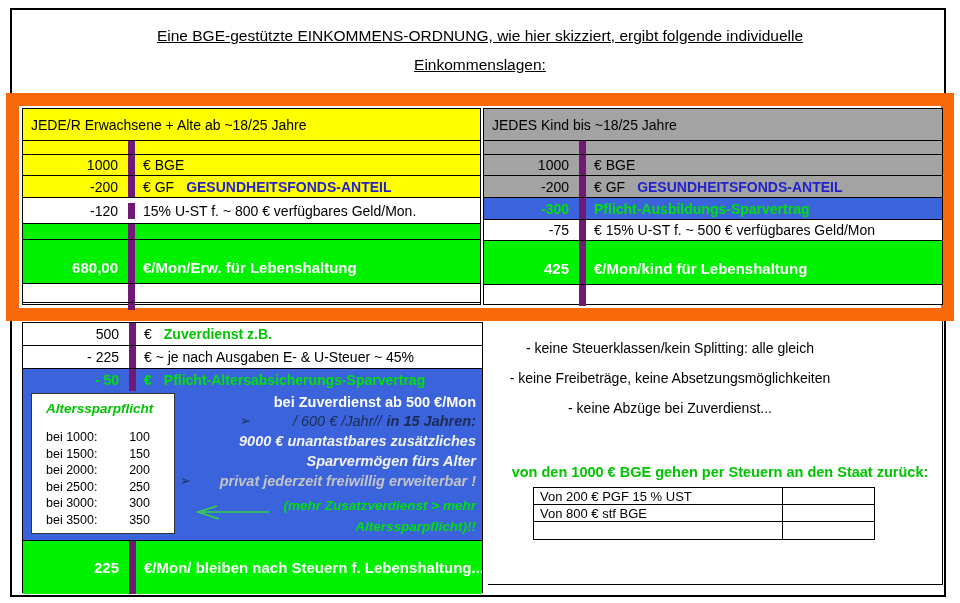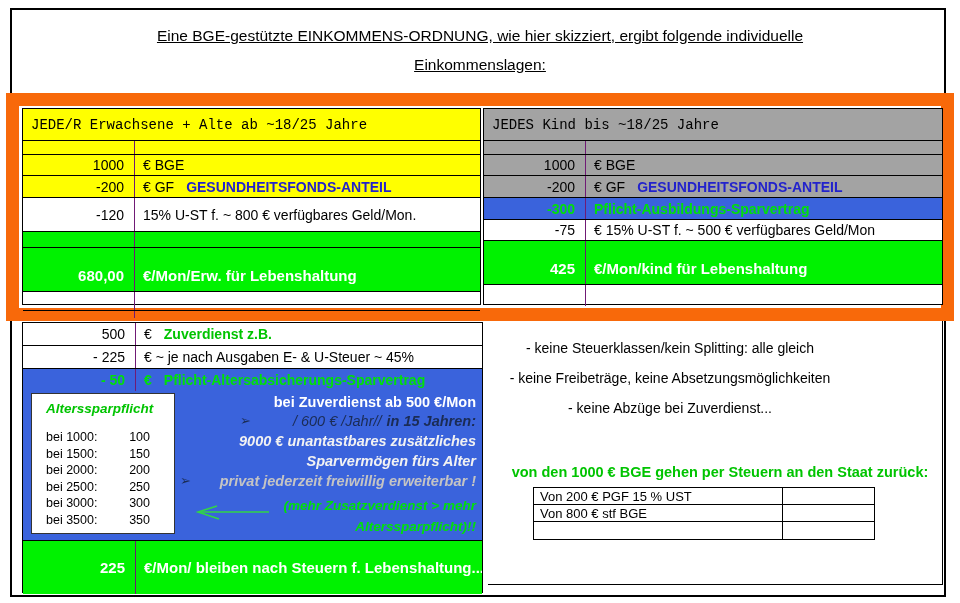--- a/index.html
+++ b/index.html
@@ -8,24 +8,24 @@
   .frame{position:absolute;left:10px;top:8px;width:936px;height:589px;border:2px solid #000;box-sizing:border-box;}
   .title{position:absolute;left:60px;top:21px;width:840px;text-align:center;
          font-size:15.5px;font-weight:normal;line-height:29px;}
   .title span{text-decoration:underline;}
   .orange-box{position:absolute;left:6px;top:93px;width:948px;height:228px;
               border:13px solid #F8690A;box-sizing:border-box;}
   
   .tbl{position:absolute;border:1px solid #000;box-sizing:border-box;background:#fff;font-size:14px;}
   .r{display:flex;box-sizing:border-box;border-bottom:1px solid #000;overflow:hidden;}
   .r.noline{border-bottom:none;}
-  .vc{box-sizing:border-box;border-right:1px solid #701a75;display:flex;align-items:center;
+  .vc{box-sizing:border-box;border-right:7px solid #701a75;display:flex;align-items:center;
       justify-content:flex-end;padding-right:10px;flex-shrink:0;}
   .lc{flex:1;display:flex;align-items:center;padding-left:8px;white-space:nowrap;overflow:hidden;}
-  .hdr{display:flex;align-items:center;padding-left:8px;border-bottom:1px solid #000;box-sizing:border-box;font-family:Liberation Mono, monospace;}
+  .hdr{display:flex;align-items:center;padding-left:8px;border-bottom:1px solid #000;box-sizing:border-box;}
   .adult{left:22px;top:108px;width:459px;height:197px;}
   .adult .vc{width:112px;}
   .child{left:483px;top:108px;width:460px;height:197px;}
   .child .vc{width:102px;}
   .zuver{left:22px;top:322px;width:461px;height:271px;}
   .zuver .vc{width:113px;}
   .ybright{background:#FFFF00;}
   .ypale{background:#a3a3a3;}
   .bluebg{background:#3A63DC;}
   .greenbg{background:#00F200;}
@@ -93,21 +93,21 @@
       <div class="vc">1000</div>
       <div class="lc">€ BGE</div>
     </div>
     <div class="r ybright" style="height:22px;">
       <div class="vc">-200</div>
       <div class="lc">
         <span class="pfx">€ GF</span>
         <span class="bluetxt">GESUNDHEITSFONDS-ANTEIL</span>
       </div>
     </div>
-    <div class="r" style="height:34px;">
+    <div class="r" style="height:26px;align-items:center;">
       <div class="vc">-120</div>
       <div class="lc">15% U-ST f. ~ 800 € verfügbares Geld/Mon.</div>
     </div>
     <div class="r greenbg" style="height:16px;">
       <div class="vc"></div>
         <div class="lc"></div>
     </div>
     <div class="r total" style="height:44px;">
       <div class="vc">680,00</div>
       <div class="lc">€/Mon/Erw.  für Lebenshaltung</div>

